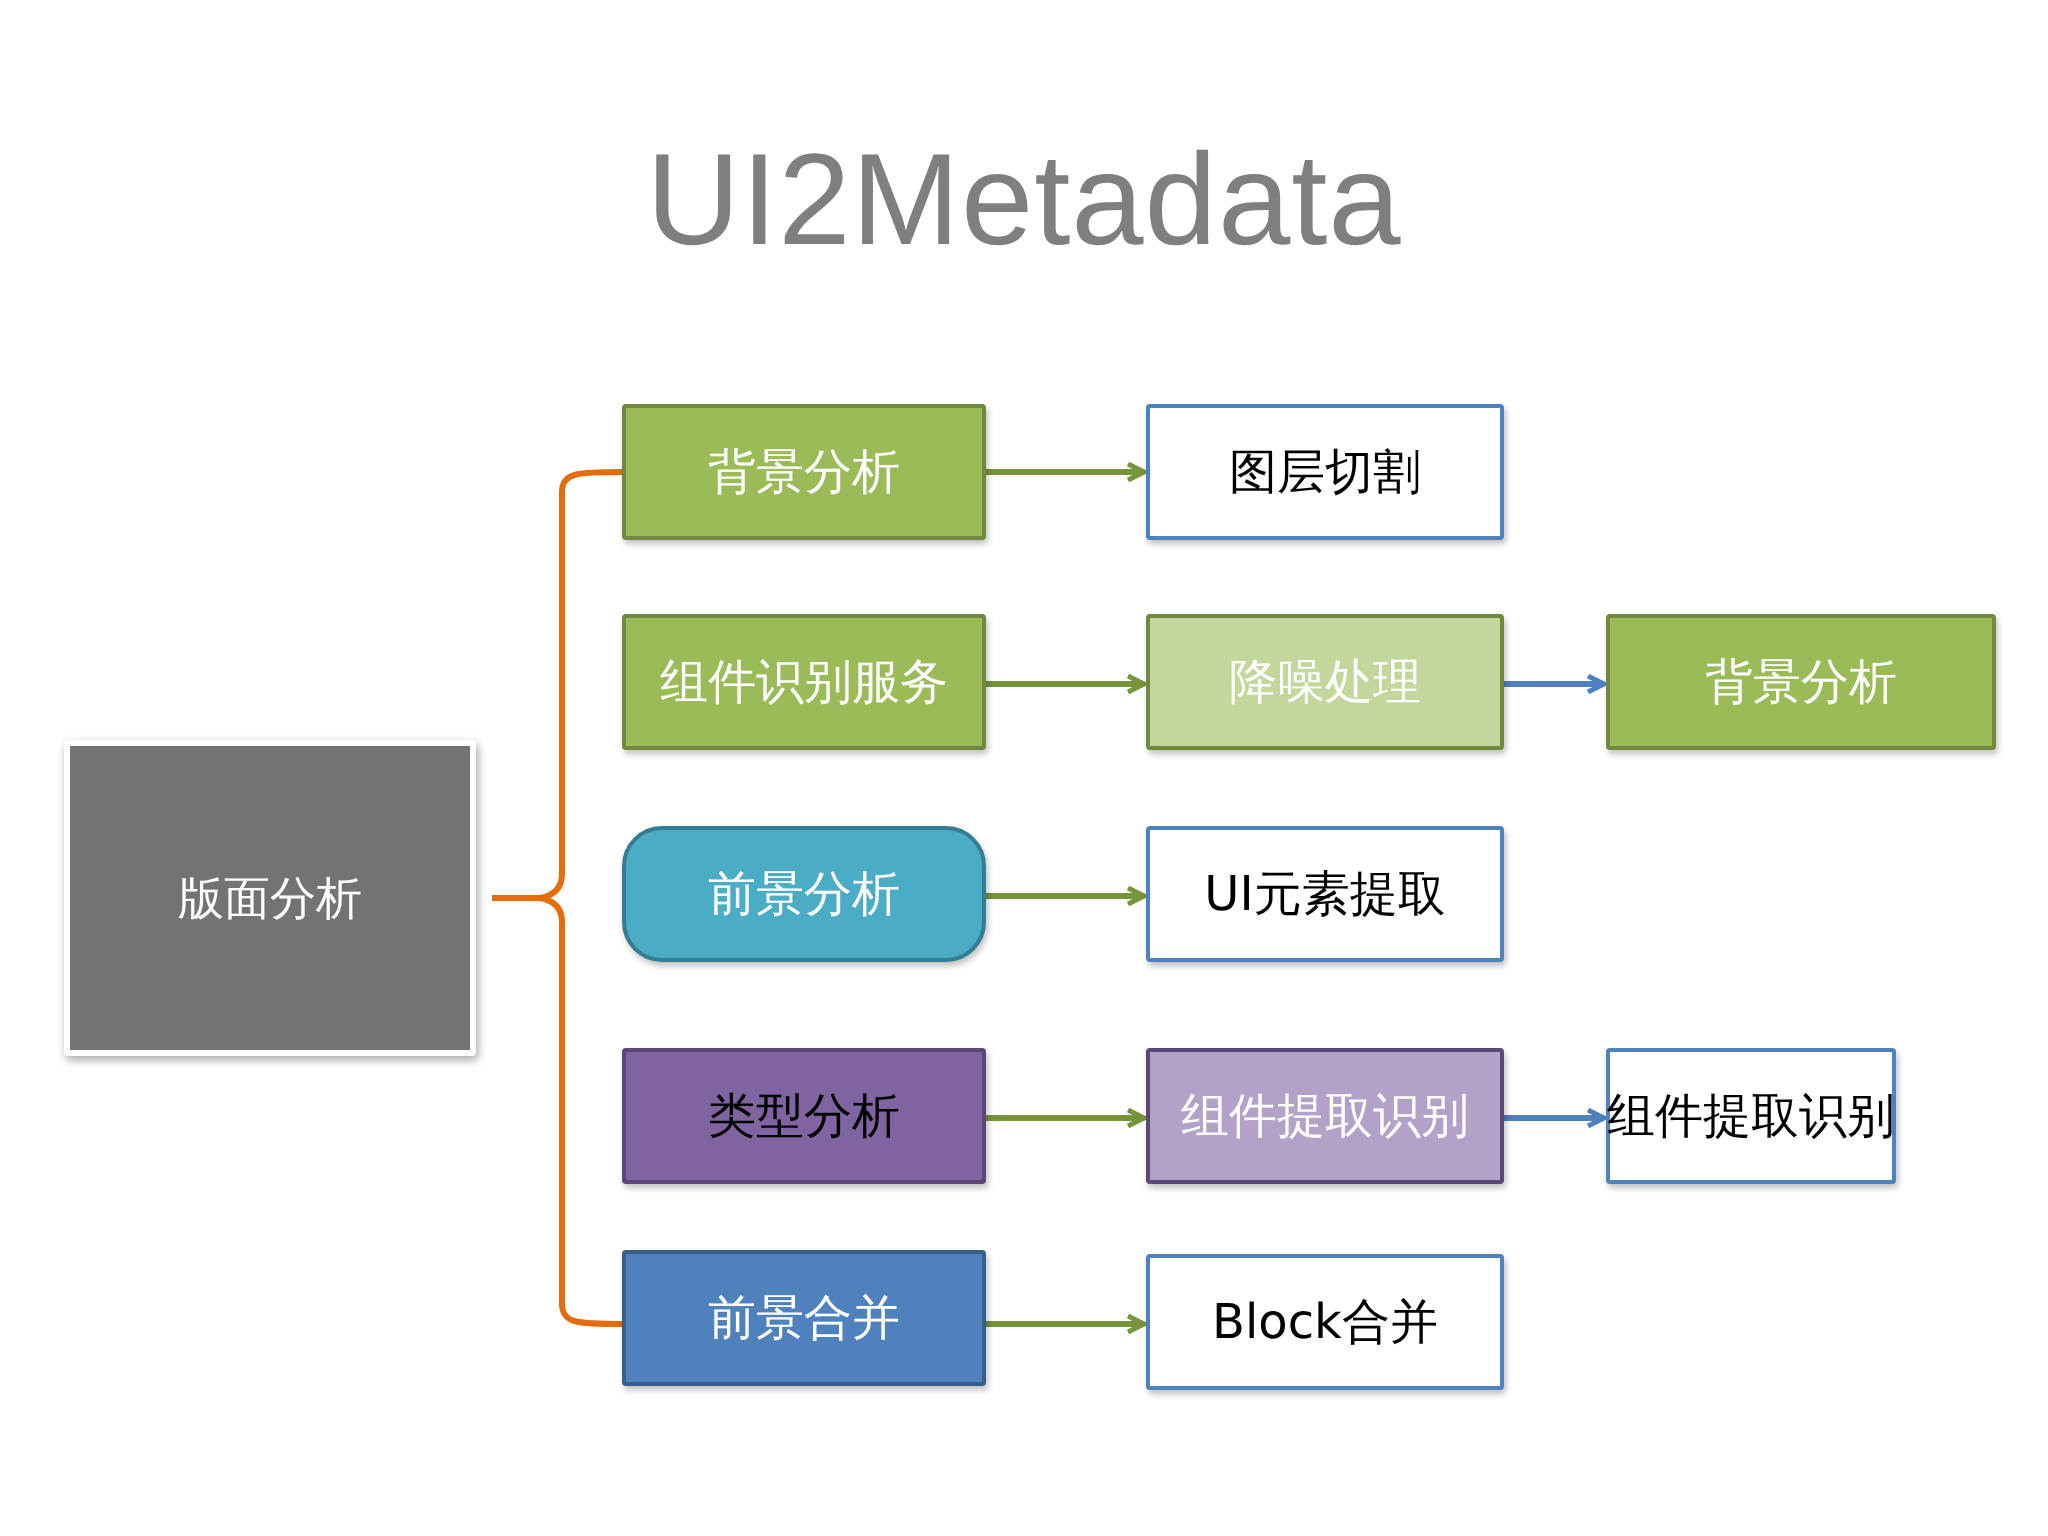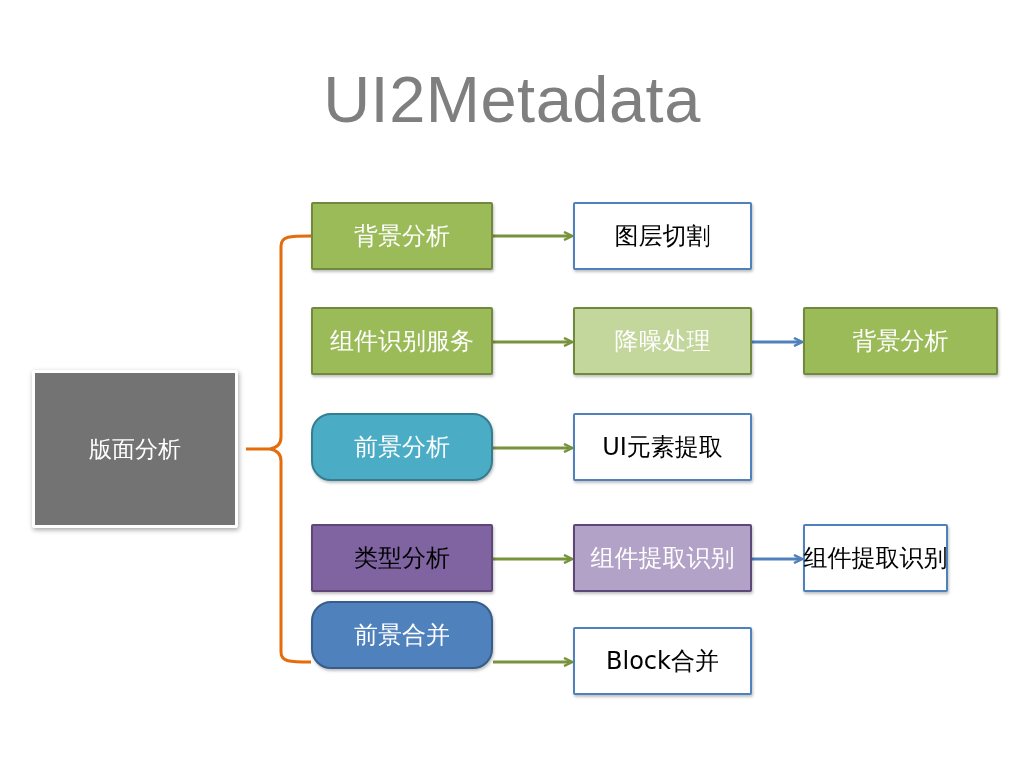--- a/index.html
+++ b/index.html
@@ -74,14 +74,14 @@
 <div class="box c2 lgreen" style="top:307px;">降噪处理</div>
 <div class="box c3 green" style="top:307px; width:195px;">背景分析</div>
 
 <div class="box c1 teal" style="top:413px;">前景分析</div>
 <div class="box c2 white" style="top:413px;text-align:center;">UI元素提取</div>
 
 <div class="box c1 purple" style="top:524px;">类型分析</div>
 <div class="box c2 lpurple" style="top:524px;">组件提取识别</div>
 <div class="box c3 white" style="top:524px; width:145px;">组件提取识别</div>
 
-<div class="box c1 blue" style="top:601px;border-radius:20px;">前景合并</div>
+<div class="box c1 blue" style="top:625px;">前景合并</div>
 <div class="box c2 white" style="top:627px;">Block合并</div>
 
 </body></html>

